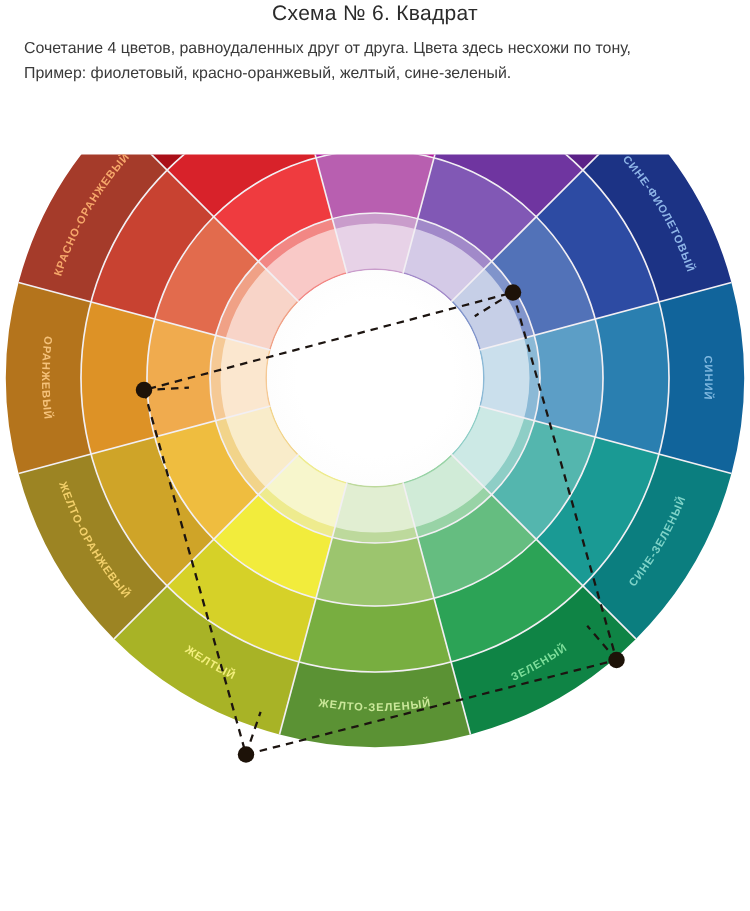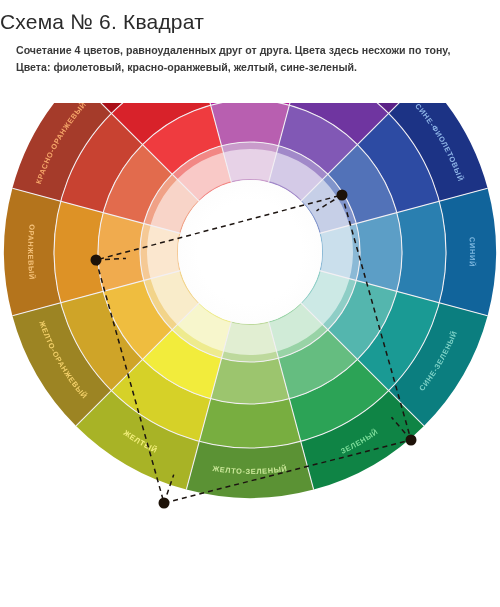--- a/index.html
+++ b/index.html
@@ -5,32 +5,32 @@
   html,body{margin:0;padding:0;}
   body{
     width:500px;height:607px;
     background:#ffffff;
     font-family:"Liberation Sans","DejaVu Sans",sans-serif;
     overflow:hidden;
     position:relative;
   }
   .page{position:relative;width:500px;height:607px;}
   .title{
-    font-size:21px;
+    text-align:center;
+    font-size:14px;
     color:#2b2b2b;
-    padding-top:10px;
+    padding-top:0;
     letter-spacing:.2px;
     font-weight:400;
   }
   .desc{
     margin:8px 16px 5px 16px;
     font-size:10.6px;
     line-height:1.55;
     color:#3a3a3a;
-    font-weight:bold;
   }
   .desc p{margin:0 0 1px 0;}
   .wheel-wrap{
     position:absolute;
     left:0;top:103px;
     width:500px;height:504px;
   }
   svg{display:block;}
   .seg-label{
     font-size:7.4px;
@@ -45,21 +45,21 @@
 </style>
 </head>
 <body>
 
 <div class="page">
 
   <div class="title">Схема № 6. Квадрат</div>
 
   <div class="desc">
     <p>Сочетание 4 цветов, равноудаленных друг от друга. Цвета здесь несхожи по тону,</p>
-    <p>Цвета: фиолетовый, красно-оранжевый, желтый, сине-зеленый.</p>
+    <p>Пример: фиолетовый, красно-оранжевый, желтый, сине-зеленый.</p>
   </div>
 
   <div class="wheel-wrap">
     <svg id="wheel-svg" width="500" height="504" viewBox="0 0 500 504">
       <defs>
         <radialGradient id="coreGrad" cx="50%" cy="50%" r="50%">
           <stop offset="0%" stop-color="#ffffff"></stop>
           <stop offset="72%" stop-color="#ffffff"></stop>
           <stop offset="100%" stop-color="#fdfdfd"></stop>
         </radialGradient>

